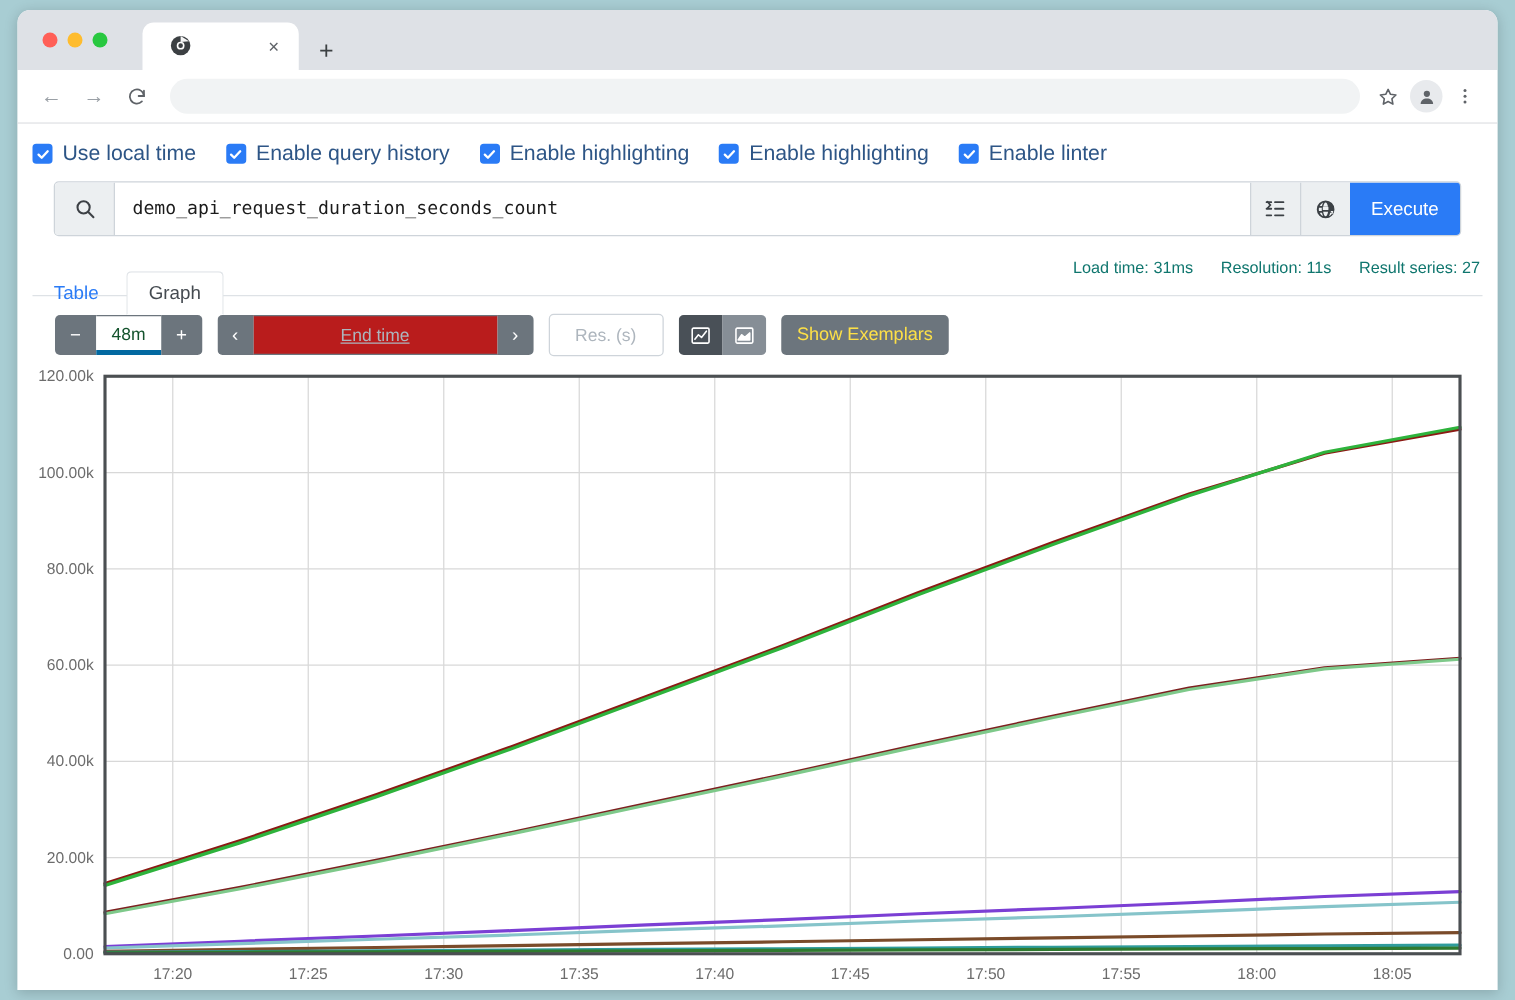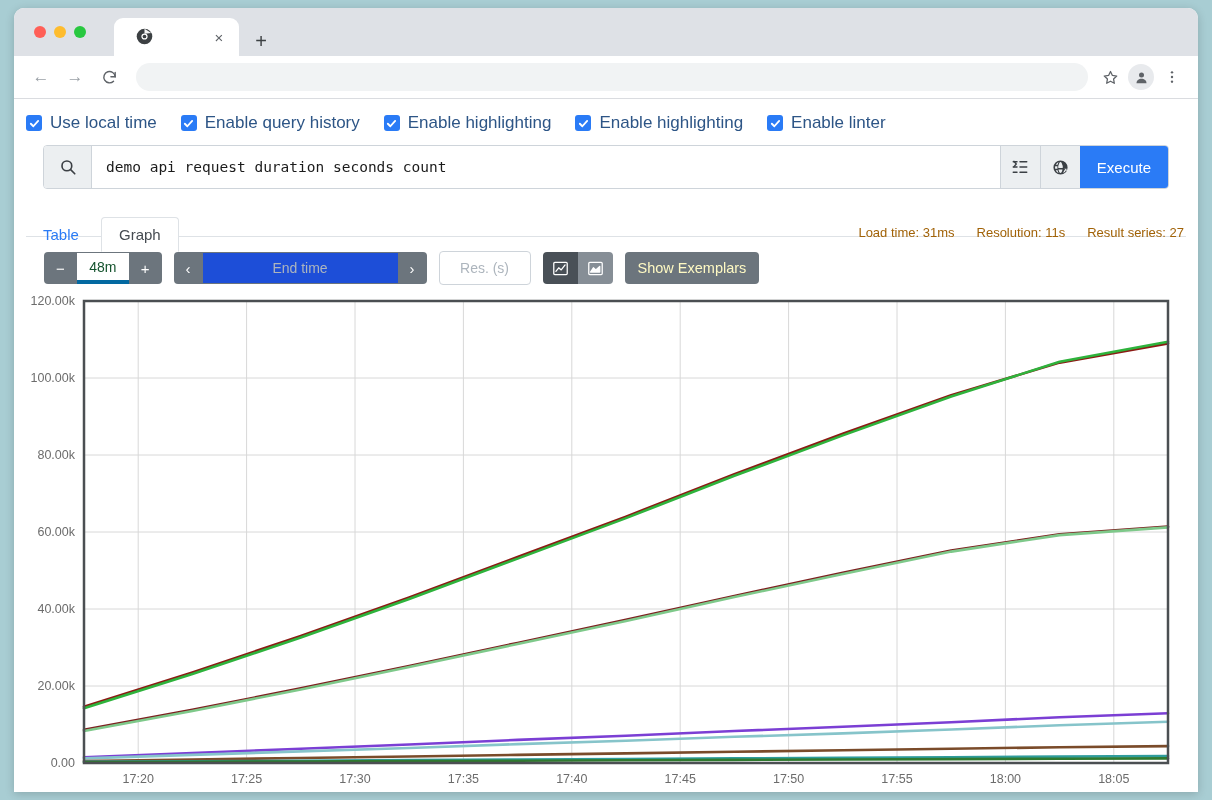--- a/index.html
+++ b/index.html
@@ -97,50 +97,50 @@
     position:absolute;top:16px;height:35px;padding:0 17px;
     display:flex;align-items:center;font-size:15px;box-sizing:border-box;
   }
   .ntab.inactive{left:0;color:#2a7bf6;}
   .ntab.active{
     left:75px;color:#454b51;background:#fff;
     border:1px solid #dee2e6;border-bottom:1px solid #fff;
     border-radius:4px 4px 0 0;
   }
   .stats{
-    position:absolute;right:2px;top:24px;display:flex;gap:22px;
-    font-size:13px;color:#a16207;
+    position:absolute;right:2px;top:5px;display:flex;gap:22px;
+    font-size:13px;color:#0f766e;
   }
   
   .ctrlrow{display:flex;align-items:center;gap:12px;margin:14px 0 0 30px;}
   .grp{display:flex;border-radius:4px;overflow:hidden;height:32px;}
   .gbtn{
     background:#6c757d;color:#fff;display:flex;align-items:center;justify-content:center;
     font-size:15px;padding:0 12px;
   }
   .gtext{
     background:#fff;border-top:1px solid #6c757d;border-bottom:4px solid #0369a1;
     display:flex;align-items:center;justify-content:center;
     font-size:14px;color:#14532d;min-width:52px;
   }
   .endtime{
-    background:#1d4ed8;border-top:1px solid #6c757d;border-bottom:1px solid #6c757d;
+    background:#b91c1c;border-top:1px solid #6c757d;border-bottom:1px solid #6c757d;
     display:flex;align-items:center;justify-content:center;
-    width:195px;font-size:14px;color:#adb5bd;
+    width:195px;font-size:14px;color:#adb5bd;text-decoration:underline;
   }
   .res{
     height:32px;width:90px;border:1px solid #ced4da;border-radius:4px;background:#fff;
     display:flex;align-items:center;justify-content:center;font-size:14px;color:#adb5bd;
   }
   .toggle{display:flex;height:32px;border-radius:4px;overflow:hidden;}
   .tg{width:35px;display:flex;align-items:center;justify-content:center;}
   .tg.on{background:#495057;}
   .tg.off{background:#868e96;}
   .exemplar{
-    height:32px;background:#6c757d;color:#fef9c3;border-radius:4px;
+    height:32px;background:#6c757d;color:#fde047;border-radius:4px;
     display:flex;align-items:center;padding:0 13px;font-size:14.5px;
   }
   
   .chartwrap{position:relative;margin-top:8px;height:230px;}
   .chartsvg{position:absolute;left:0;top:0;}
 </style>
 </head>
 <body>
 
 <div class="window">

